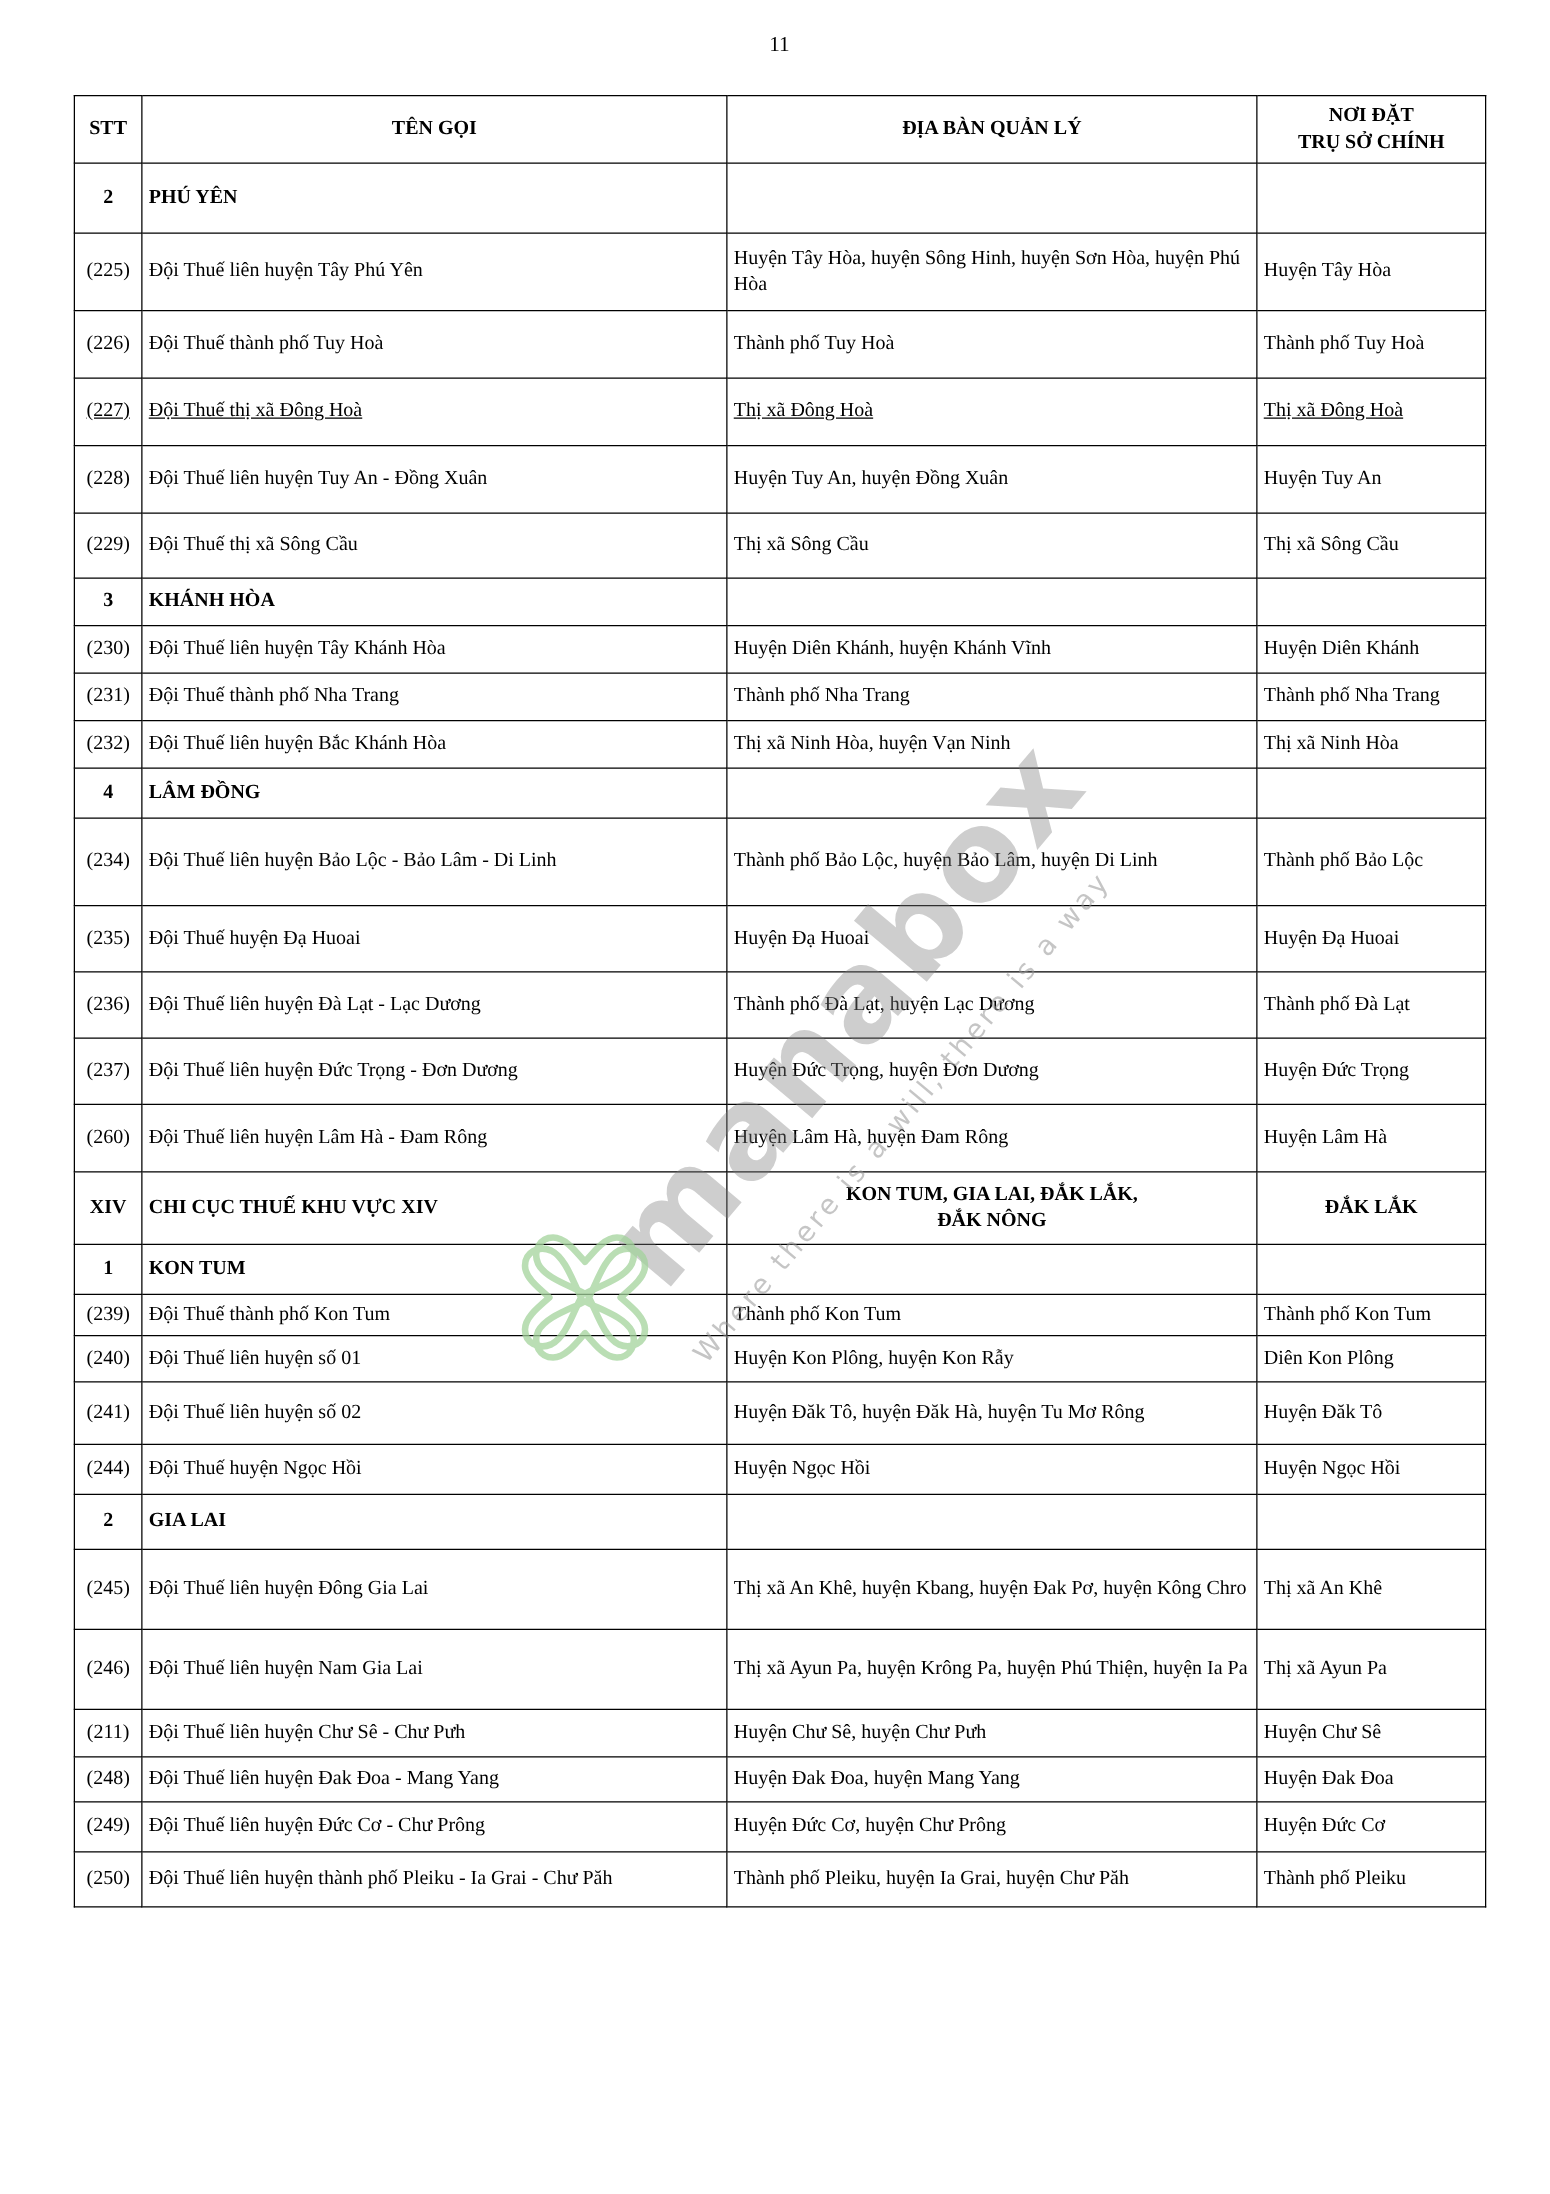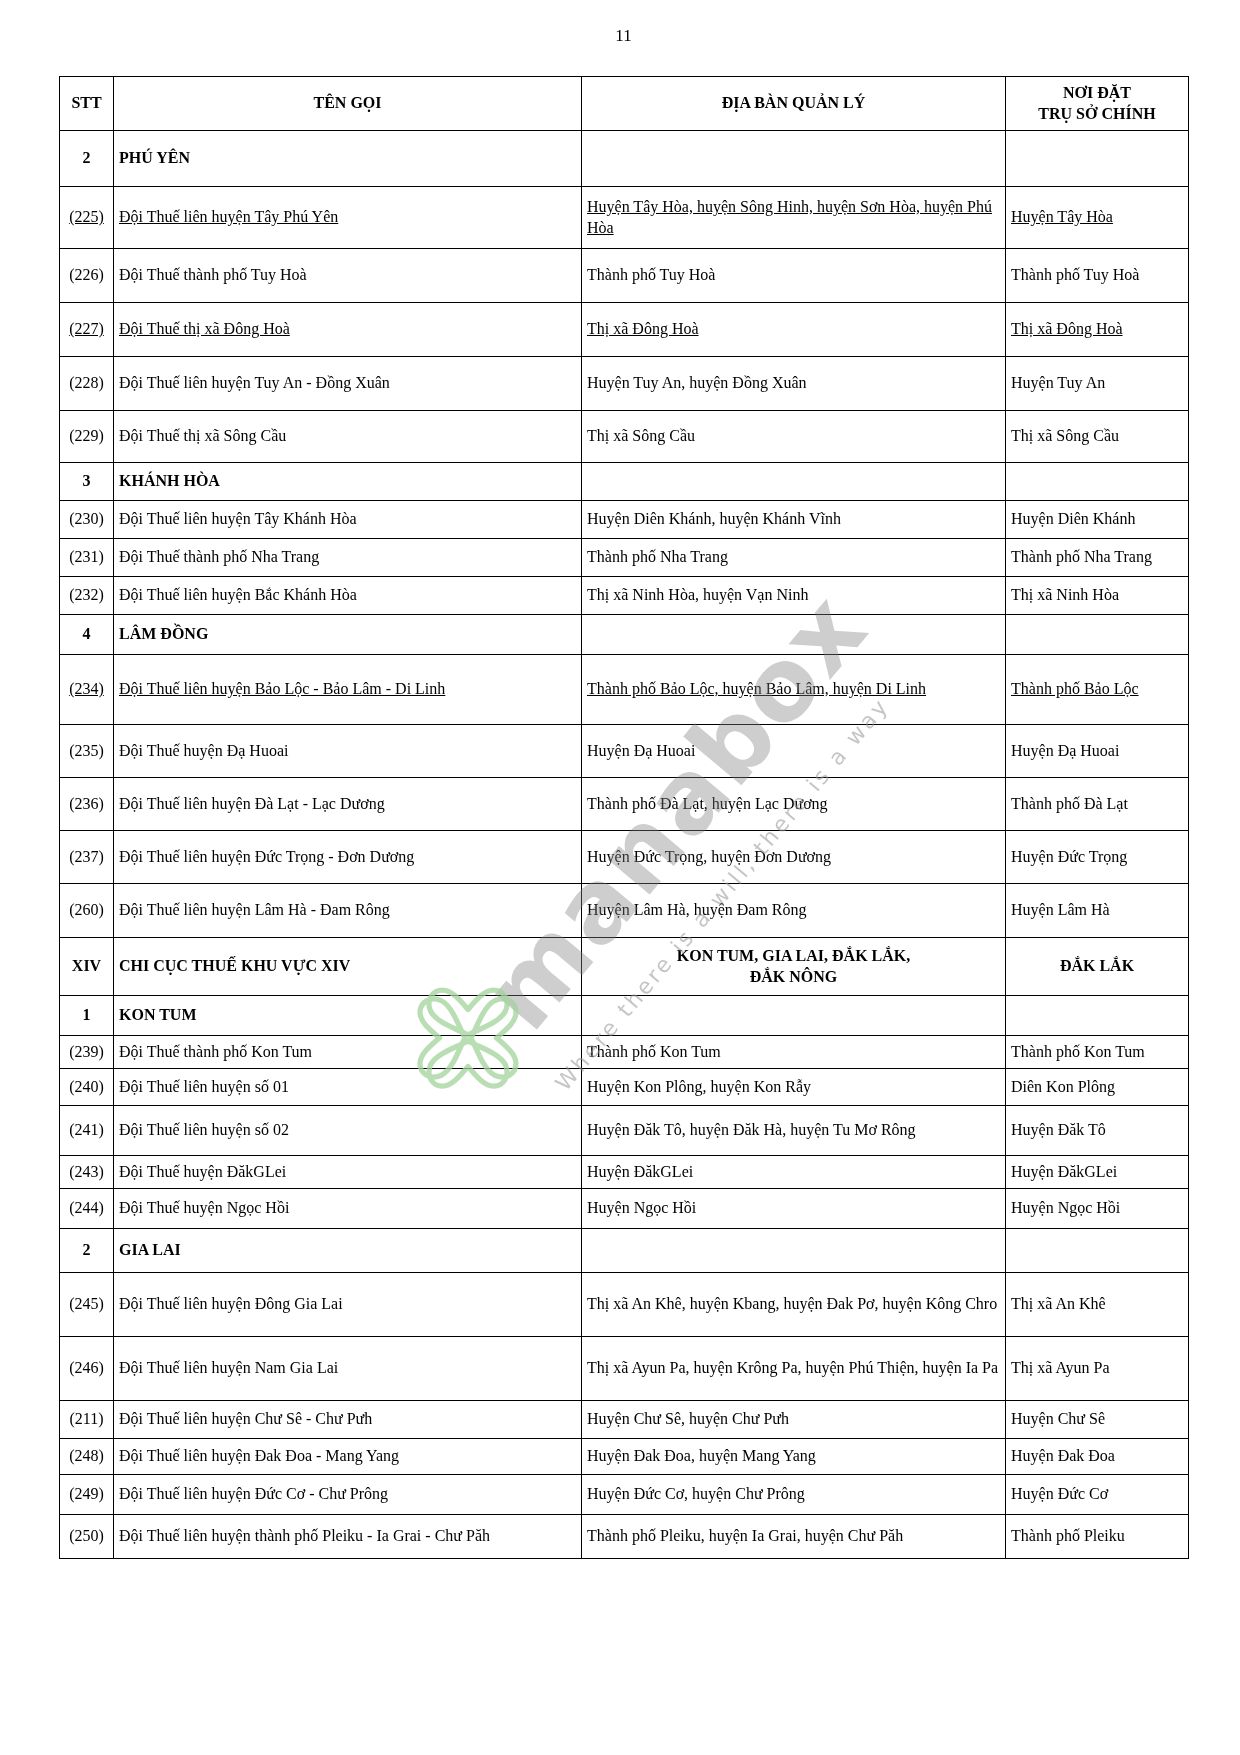--- a/index.html
+++ b/index.html
@@ -74,21 +74,21 @@
 TRỤ SỞ CHÍNH</th>
     </tr>
   </thead>
   <tbody id="table-body">
       <tr class="section" style="height: 56px;">
     <td class="c-stt">2</td>
     <td class="c-name">PHÚ YÊN</td>
     <td class="c-area"></td>
     <td class="c-hq"></td>
   </tr>
-      <tr class="item" style="height: 62px; text-decoration: underline;">
+      <tr class="item" style="height: 62px;">
     <td class="c-stt">(225)</td>
     <td class="c-name">Đội Thuế liên huyện Tây Phú Yên</td>
     <td class="c-area">Huyện Tây Hòa, huyện Sông Hinh, huyện Sơn Hòa, huyện Phú Hòa</td>
     <td class="c-hq">Huyện Tây Hòa</td>
   </tr>
       <tr class="item" style="height: 54px;">
     <td class="c-stt">(226)</td>
     <td class="c-name">Đội Thuế thành phố Tuy Hoà</td>
     <td class="c-area">Thành phố Tuy Hoà</td>
     <td class="c-hq">Thành phố Tuy Hoà</td>
@@ -134,21 +134,21 @@
     <td class="c-name">Đội Thuế liên huyện Bắc Khánh Hòa</td>
     <td class="c-area">Thị xã Ninh Hòa, huyện Vạn Ninh</td>
     <td class="c-hq">Thị xã Ninh Hòa</td>
   </tr>
       <tr class="section" style="height: 40px;">
     <td class="c-stt">4</td>
     <td class="c-name">LÂM ĐỒNG</td>
     <td class="c-area"></td>
     <td class="c-hq"></td>
   </tr>
-      <tr class="item" style="height: 70px; text-decoration: underline;">
+      <tr class="item" style="height: 70px;">
     <td class="c-stt">(234)</td>
     <td class="c-name">Đội Thuế liên huyện Bảo Lộc - Bảo Lâm - Di Linh</td>
     <td class="c-area">Thành phố Bảo Lộc, huyện Bảo Lâm, huyện Di Linh</td>
     <td class="c-hq">Thành phố Bảo Lộc</td>
   </tr>
       <tr class="item" style="height: 53px;">
     <td class="c-stt">(235)</td>
     <td class="c-name">Đội Thuế huyện Đạ Huoai</td>
     <td class="c-area">Huyện Đạ Huoai</td>
     <td class="c-hq">Huyện Đạ Huoai</td>
@@ -194,26 +194,20 @@
     <td class="c-stt">(240)</td>
     <td class="c-name">Đội Thuế liên huyện số 01</td>
     <td class="c-area">Huyện Kon Plông, huyện Kon Rẫy</td>
     <td class="c-hq">Diên Kon Plông</td>
   </tr>
       <tr class="item" style="height: 50px;">
     <td class="c-stt">(241)</td>
     <td class="c-name">Đội Thuế liên huyện số 02</td>
     <td class="c-area">Huyện Đăk Tô, huyện Đăk Hà, huyện Tu Mơ Rông</td>
     <td class="c-hq">Huyện Đăk Tô</td>
-  </tr>
-      <tr class="item" style="height: 33px;">
-    <td class="c-stt">(243)</td>
-    <td class="c-name">Đội Thuế huyện ĐăkGLei</td>
-    <td class="c-area">Huyện ĐăkGLei</td>
-    <td class="c-hq">Huyện ĐăkGLei</td>
   </tr>
       <tr class="item" style="height: 40px;">
     <td class="c-stt">(244)</td>
     <td class="c-name">Đội Thuế huyện Ngọc Hồi</td>
     <td class="c-area">Huyện Ngọc Hồi</td>
     <td class="c-hq">Huyện Ngọc Hồi</td>
   </tr>
       <tr class="section" style="height: 44px;">
     <td class="c-stt">2</td>
     <td class="c-name">GIA LAI</td>

